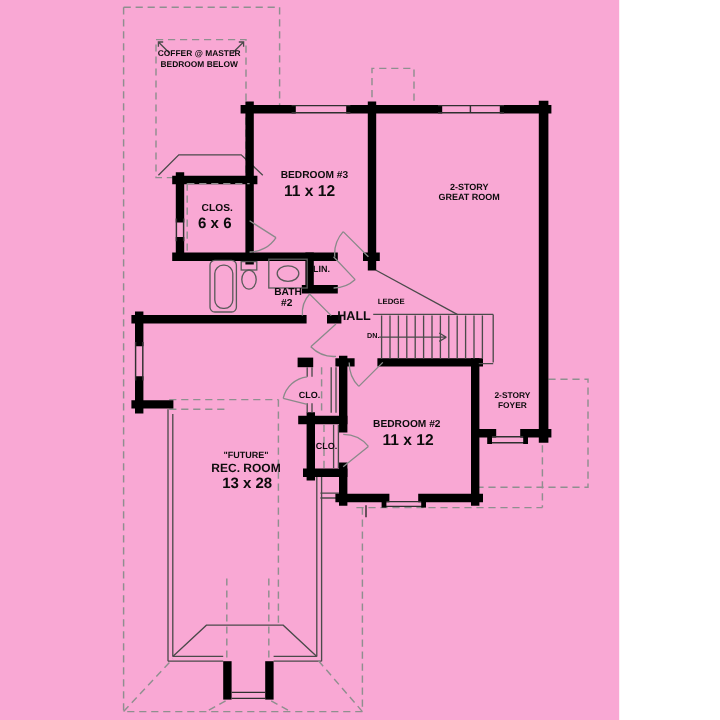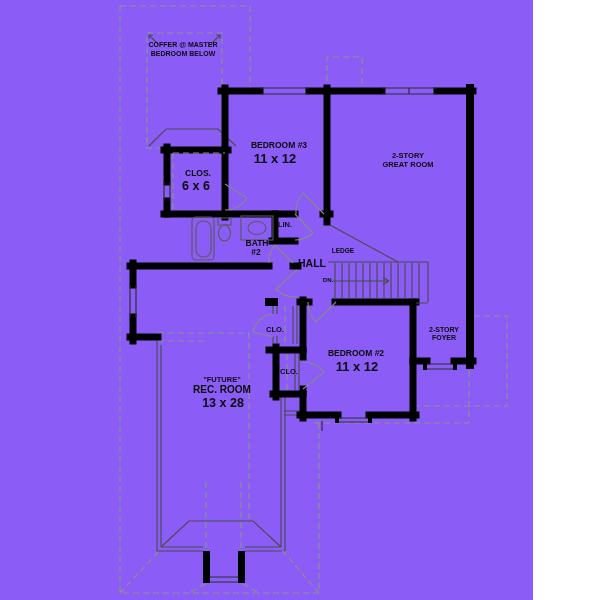--- a/index.html
+++ b/index.html
@@ -1,17 +1,17 @@
 <!DOCTYPE html>
 <html><head>
 <meta charset="utf-8">
 <style>
   html,body{margin:0;padding:0;background:#ffffff;}
-  #stage{position:relative;width:516px;height:600px;background:#8b5cf6;overflow:hidden;
-         font-family:"Liberation Sans", sans-serif;padding-left:17px;}
+  #stage{position:relative;width:516px;height:600px;background:#f9a8d4;overflow:hidden;
+         font-family:"Liberation Sans", sans-serif;}
   svg{display:block;}
   .wall{stroke:#000;stroke-width:7;stroke-linecap:square;fill:none;}
   .wall8{stroke:#000;stroke-width:8;stroke-linecap:square;fill:none;}
   .blackfill{fill:#000;stroke:none;}
   .thin{stroke:#4a4a4a;stroke-width:1.1;fill:none;}
   .win{stroke:#2f2f2f;stroke-width:1.2;fill:none;}
   .dash{stroke:#8f8f8f;stroke-width:1.2;fill:none;stroke-dasharray:6 4;}
   .door{stroke:#8a8a8a;stroke-width:1.1;fill:none;}
   .fix{stroke:#5a5a5a;stroke-width:1.1;fill:none;}
   .lbl{font-family:"Liberation Sans", sans-serif;font-weight:bold;fill:#0c0c0c;text-anchor:middle;}

